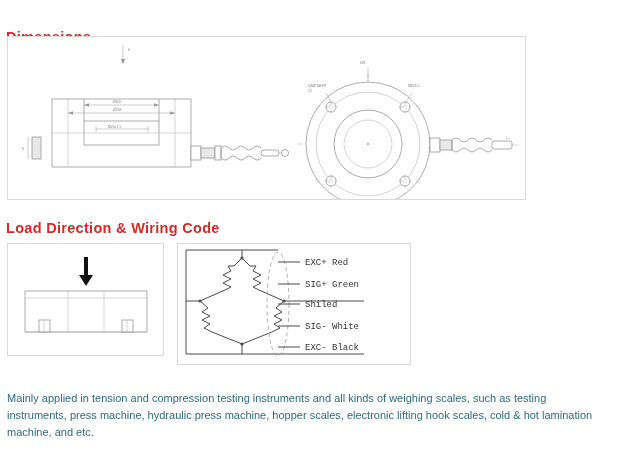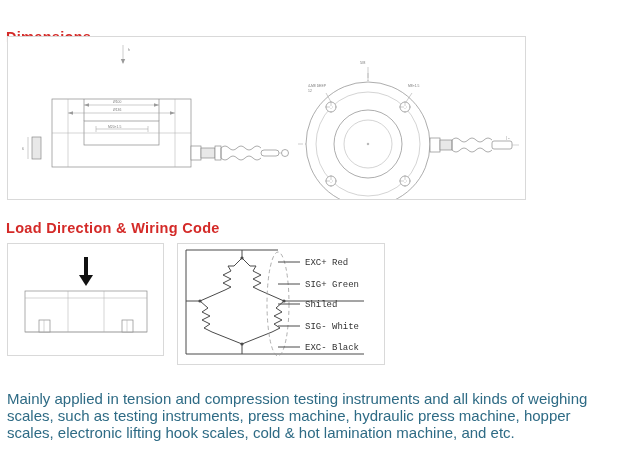--- a/index.html
+++ b/index.html
@@ -25,27 +25,27 @@
   #load-title { position: absolute; left: 6px; top: 220px; }
   #applications-title { position: absolute; left: 6px; top: 367px; }
 
   .panel {
     position: absolute;
     border: 1px solid #d9d9d9;
     background: #fff;
   }
   #dimensions-panel { left: 7px; top: 36px; width: 519px; height: 164px; }
   #load-panel { left: 7px; top: 243px; width: 157px; height: 113px; }
-  #wiring-panel { left: 177px; top: 243px; width: 208px; height: 122px; }
+  #wiring-panel { left: 177px; top: 243px; width: 234px; height: 122px; }
 
   .body-text {
     position: absolute;
     left: 7px; top: 390px; width: 600px;
     color: #2e6b85;
-    font-size: 15px;
+    font-size: 11px;
     line-height: 17px;
   }
 
   svg { display: block; }
   .ln { stroke: #8a8a8a; stroke-width: 0.7; fill: none; }
   .ln-thin { stroke: #a8a8a8; stroke-width: 0.5; fill: none; }
   .dim { stroke: #9a9a9a; stroke-width: 0.5; fill: none; }
   .dash { stroke: #9a9a9a; stroke-width: 0.5; fill: none; stroke-dasharray: 5 2 1 2; }
   .fillgray { fill: #e8e8e8; stroke: #8a8a8a; stroke-width: 0.7; }
   .fillwhite { fill: #ffffff; stroke: #8a8a8a; stroke-width: 0.7; }

